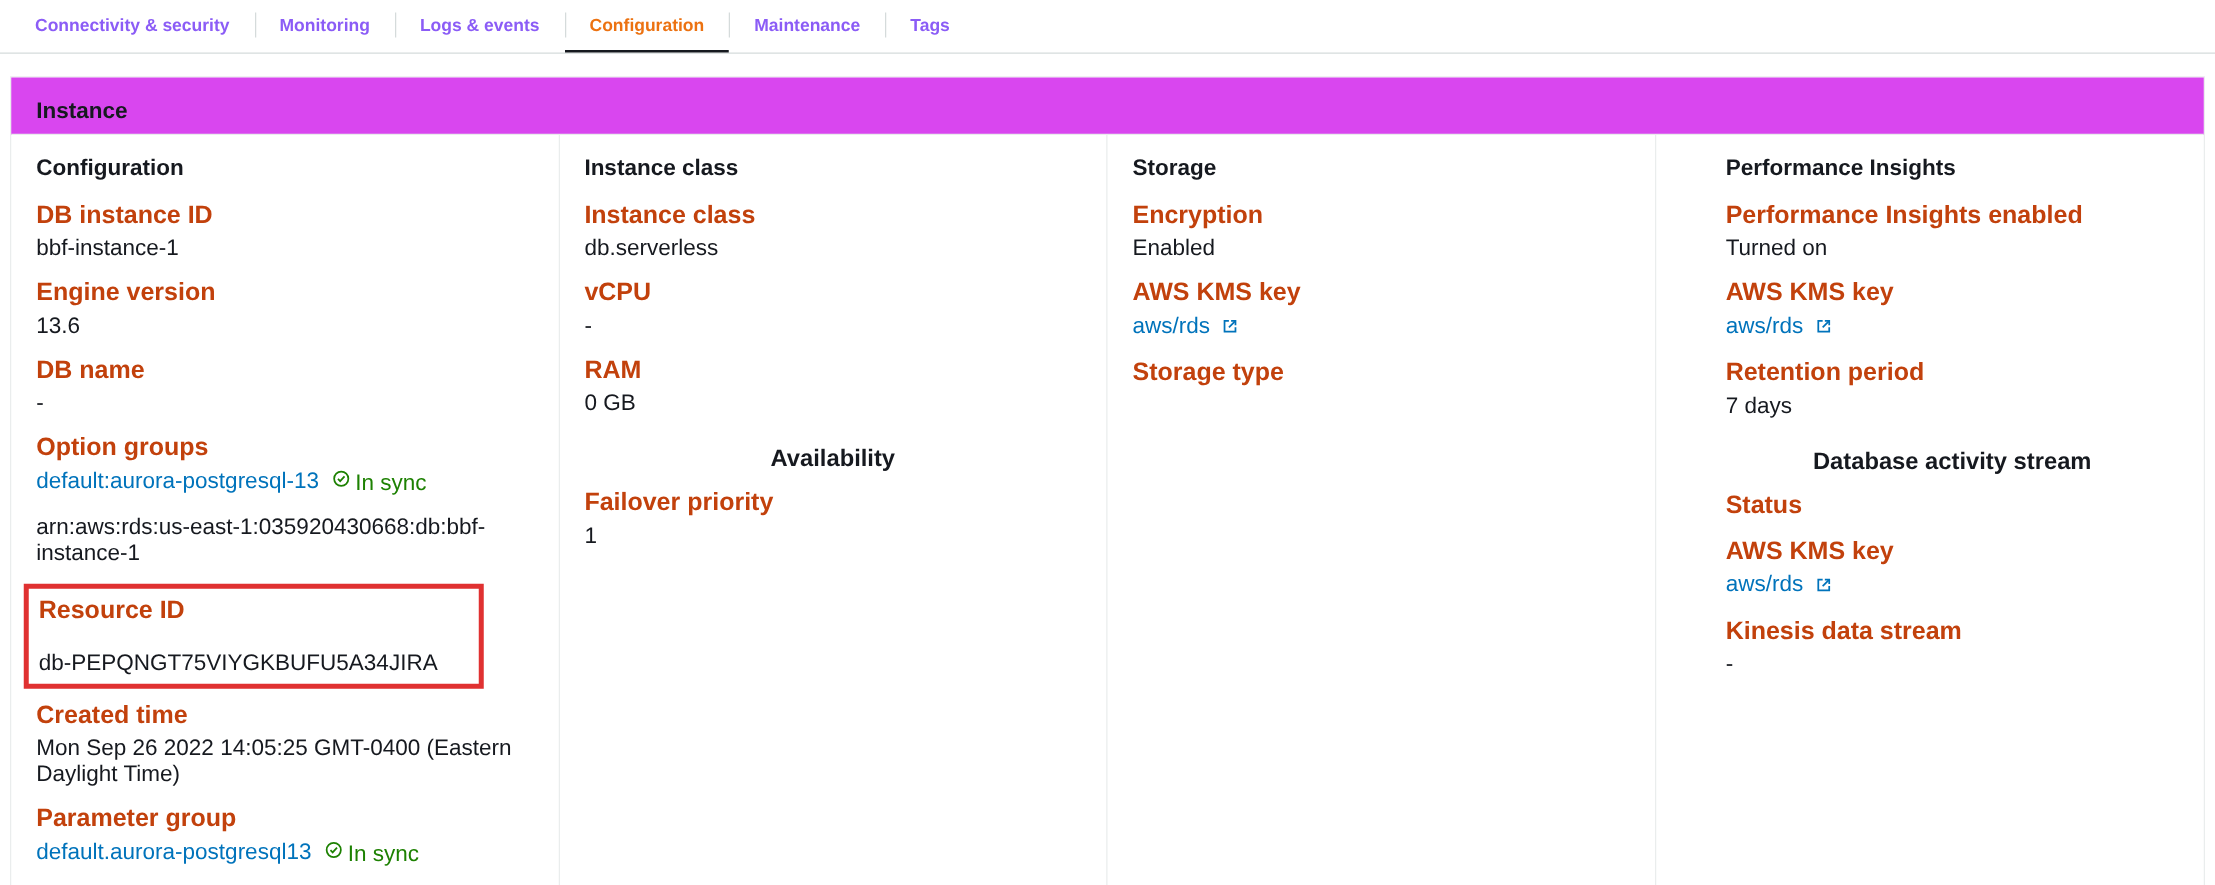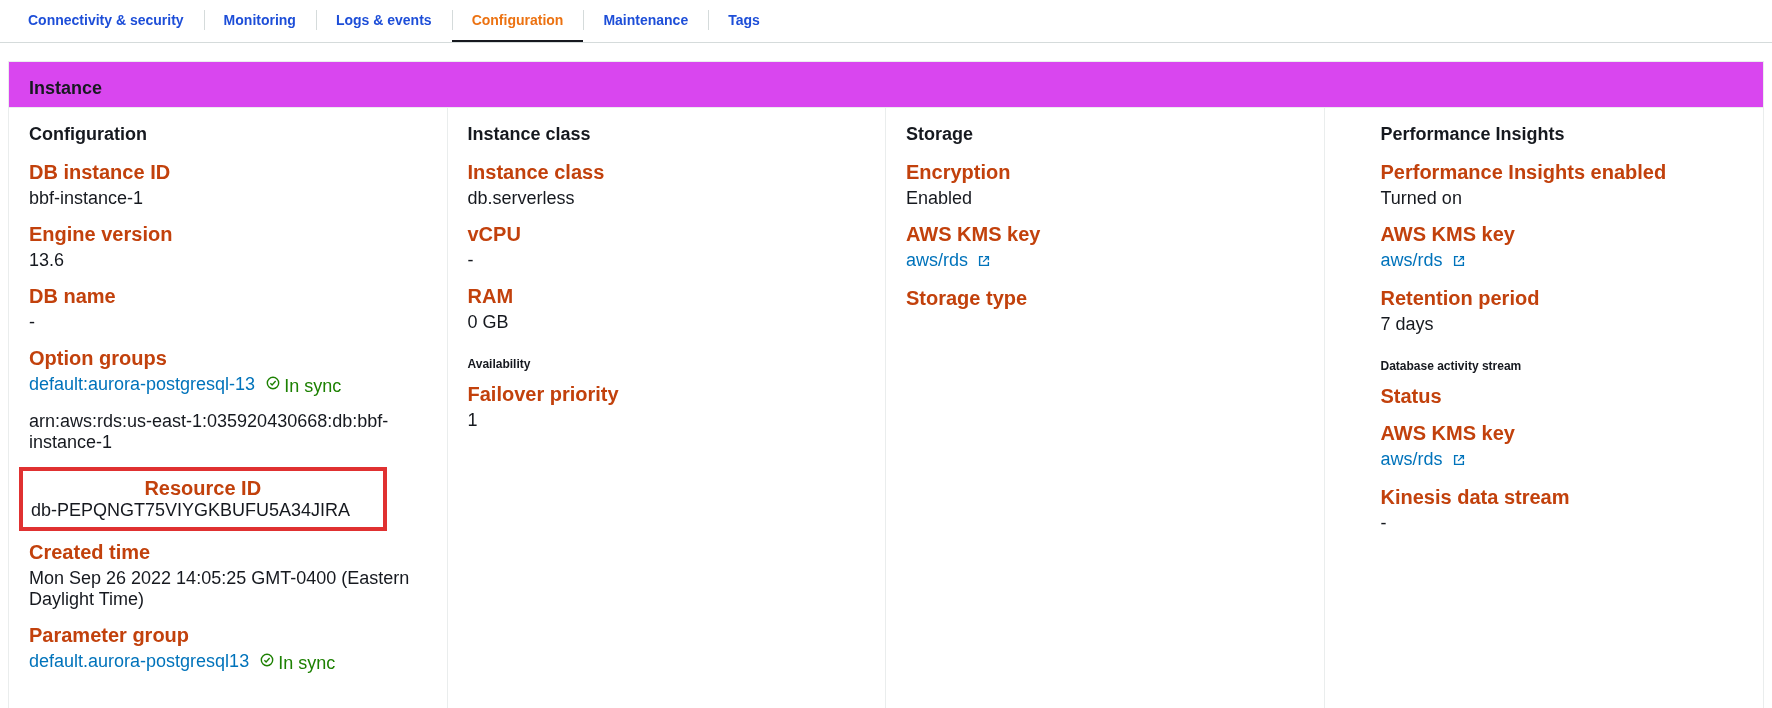--- a/index.html
+++ b/index.html
@@ -11,21 +11,21 @@
     background: #ffffff;
   }
   .tabs {
     display: flex;
     border-bottom: 1px solid #d5dbdb;
     padding: 0 8px;
   }
   .tab {
     padding: 12px 20px;
     font-weight: 700;
-    color: #1d4ed8;
+    color: #8b5cf6;
     cursor: pointer;
     border-bottom: 2px solid transparent;
     position: relative;
   }
   .tab + .tab::before {
     content: "";
     position: absolute;
     left: 0;
     top: 10px;
     bottom: 10px;
@@ -57,23 +57,24 @@
     padding: 16px 20px 24px 20px;
     border-right: 1px solid #eaeded;
   }
   .col:last-child { border-right: none; margin-left: 36px; }
   .section-title {
     font-size: 18px;
     font-weight: 700;
     margin: 0 0 16px 0;
   }
   .subsection-title {
-    font-size: 12px;
+    font-size: 19px;
     font-weight: 700;
     margin: 24px 0 12px 0;
+    text-align: center;
   }
   .field { margin-bottom: 14px; }
   .label {
     font-size: 20px;
     color: #c2410c;
     margin-bottom: 4px;
     font-weight: bold;
   }
   .value {
     font-size: 18px;
@@ -97,21 +98,21 @@
   }
   .status-ok svg { display: block; }
   .highlight-box {
     border: 4px solid #e03131;
     padding: 6px 8px;
     margin-left: -10px;
     margin-right: 40px;
     margin-bottom: 10px;
   }
   .highlight-box .field { margin-bottom: 0; }
-  .highlight-box .label { margin-bottom: 0; text-align: center; }
+  .highlight-box .label { margin-bottom: 20px; }
 </style>
 </head>
 <body>
 
 <div class="tabs">
   <div class="tab">Connectivity &amp; security</div>
   <div class="tab">Monitoring</div>
   <div class="tab">Logs &amp; events</div>
   <div class="tab active">Configuration</div>
   <div class="tab">Maintenance</div>

